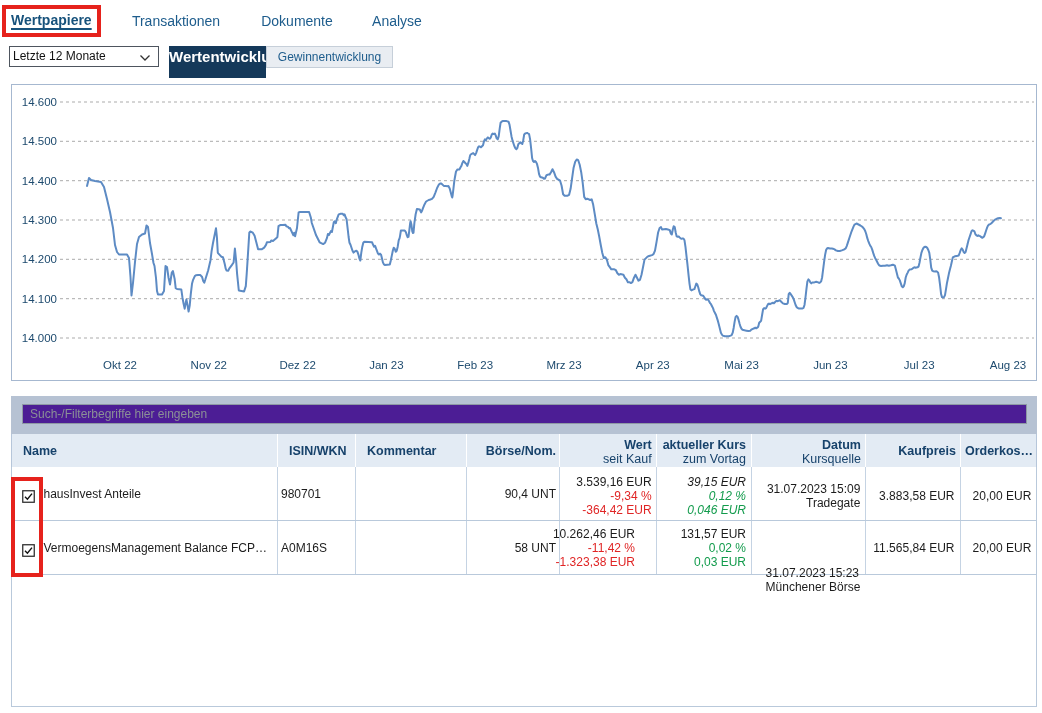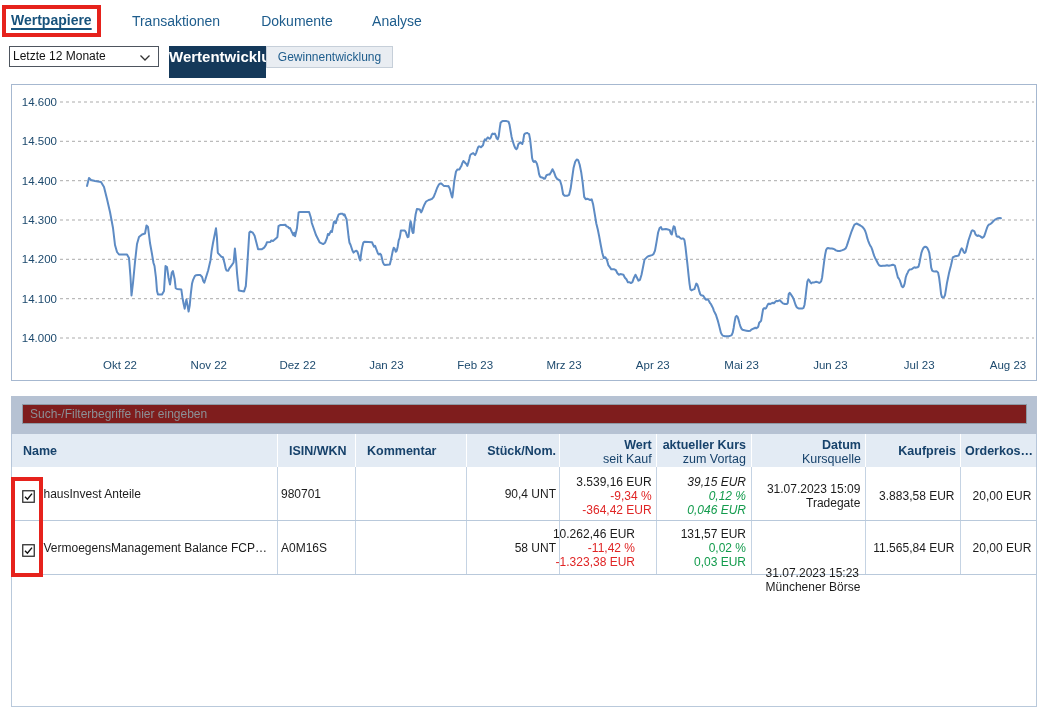--- a/index.html
+++ b/index.html
@@ -6,21 +6,21 @@
 #page{position:relative;width:1042px;height:713px;overflow:hidden;background:#fff;}
 .tab{position:absolute;top:13px;font-size:14px;color:#1d5c8c;white-space:nowrap;transform:translateX(-50%);}
 .tabb{position:absolute;top:12px;font-size:14px;font-weight:bold;color:#17527c;text-decoration:underline;text-underline-offset:3px;text-decoration-thickness:1.5px;white-space:nowrap;}
 .redbox{position:absolute;border:4px solid #e6221c;}
 .sel{position:absolute;left:9px;top:46px;width:150px;height:21px;border:1px solid #4e555e;background:#fff;font-size:12px;color:#111;line-height:19px;padding-left:3px;}
 .btna{position:absolute;left:169px;top:46px;width:97px;height:32px;background:#15395a;color:#fff;font-size:15px;font-weight:bold;text-align:center;line-height:22px;}
 .btni{position:absolute;left:266px;top:46px;width:127px;height:22px;background:#e9edf2;border:1px solid #c6cfd9;color:#1d5c8c;font-size:12px;text-align:center;line-height:20px;}
 .chart{position:absolute;left:11px;top:84px;width:1026px;height:297px;border:1px solid #a6b8d0;background:#fff;}
 .axl{font-size:11.5px;fill:#1d4a6e;font-family:"Liberation Sans",sans-serif;}
 .band{position:absolute;left:11px;top:396px;width:1026px;height:38px;background:#b6c2d3;}
-.sbox{position:absolute;left:22px;top:404px;width:1005px;height:20px;background:#7f1d1d;border:1px solid #8e99a4;font-size:12px;color:#8b9096;line-height:18px;padding-left:7px;}
+.sbox{position:absolute;left:22px;top:404px;width:1005px;height:20px;background:#4c1d95;border:1px solid #8e99a4;font-size:12px;color:#8b9096;line-height:18px;padding-left:7px;}
 .hdr{position:absolute;left:11px;top:434px;width:1026px;height:33px;background:#e3ebf4;border-left:1px solid #b6c6da;border-right:1px solid #b6c6da;}
 .hc{position:absolute;font-size:12.5px;font-weight:bold;color:#17426b;white-space:nowrap;line-height:14.5px;margin-left:8px;}
 .hn{font-weight:normal;}
 .body{position:absolute;left:11px;top:467px;width:1026px;height:240px;background:#fff;border-left:1px solid #b9c9db;border-right:1px solid #b9c9db;border-bottom:1px solid #b9c9db;}
 .hs{position:absolute;left:11px;width:1026px;height:1px;background:#b9c9db;}
 .vs{position:absolute;width:1px;background:#c5d3e3;}
 .c{position:absolute;font-size:12px;color:#1c1c1c;white-space:nowrap;line-height:14px;}
 .red{color:#e02525;}
 .grn{color:#129b4c;}
 .cb{position:absolute;left:21.5px;width:13px;height:13px;}
@@ -79,21 +79,21 @@
     <div class="vs" style="left:354.8px;top:434px;height:33px;background:#ffffff"></div>
     <div class="vs" style="left:466px;top:434px;height:33px;background:#ffffff"></div>
     <div class="vs" style="left:559.4px;top:434px;height:33px;background:#ffffff"></div>
     <div class="vs" style="left:655.8px;top:434px;height:33px;background:#ffffff"></div>
     <div class="vs" style="left:751px;top:434px;height:33px;background:#ffffff"></div>
     <div class="vs" style="left:864.6px;top:434px;height:33px;background:#ffffff"></div>
     <div class="vs" style="left:960.4px;top:434px;height:33px;background:#ffffff"></div>
 <div class="hc" style="left:15px;top:444px;">Name</div>
 <div class="hc" style="left:281px;top:444px;">ISIN/WKN</div>
 <div class="hc" style="left:359px;top:444px;">Kommentar</div>
-<div class="hc" style="right:486px;top:444px;text-align:right;">Stück/Nom.</div>
+<div class="hc" style="right:486px;top:444px;text-align:right;">Börse/Nom.</div>
 <div class="hc" style="right:390.29999999999995px;top:437.5px;text-align:right;">Wert<br><span class="hn">seit Kauf</span></div>
 <div class="hc" style="right:296px;top:437.5px;text-align:right;">aktueller Kurs<br><span class="hn">zum Vortag</span></div>
 <div class="hc" style="right:181px;top:437.5px;text-align:right;">Datum<br><span class="hn">Kursquelle</span></div>
 <div class="hc" style="right:86px;top:444px;text-align:right;">Kaufpreis</div>
 <div class="hc" style="right:9px;top:444px;text-align:right;">Orderkos…</div>
 
 <div class="body"></div>
 <div class="vs" style="left:276.5px;top:467px;height:108px;"></div>
     <div class="vs" style="left:354.8px;top:467px;height:108px;"></div>
     <div class="vs" style="left:466px;top:467px;height:108px;"></div>

